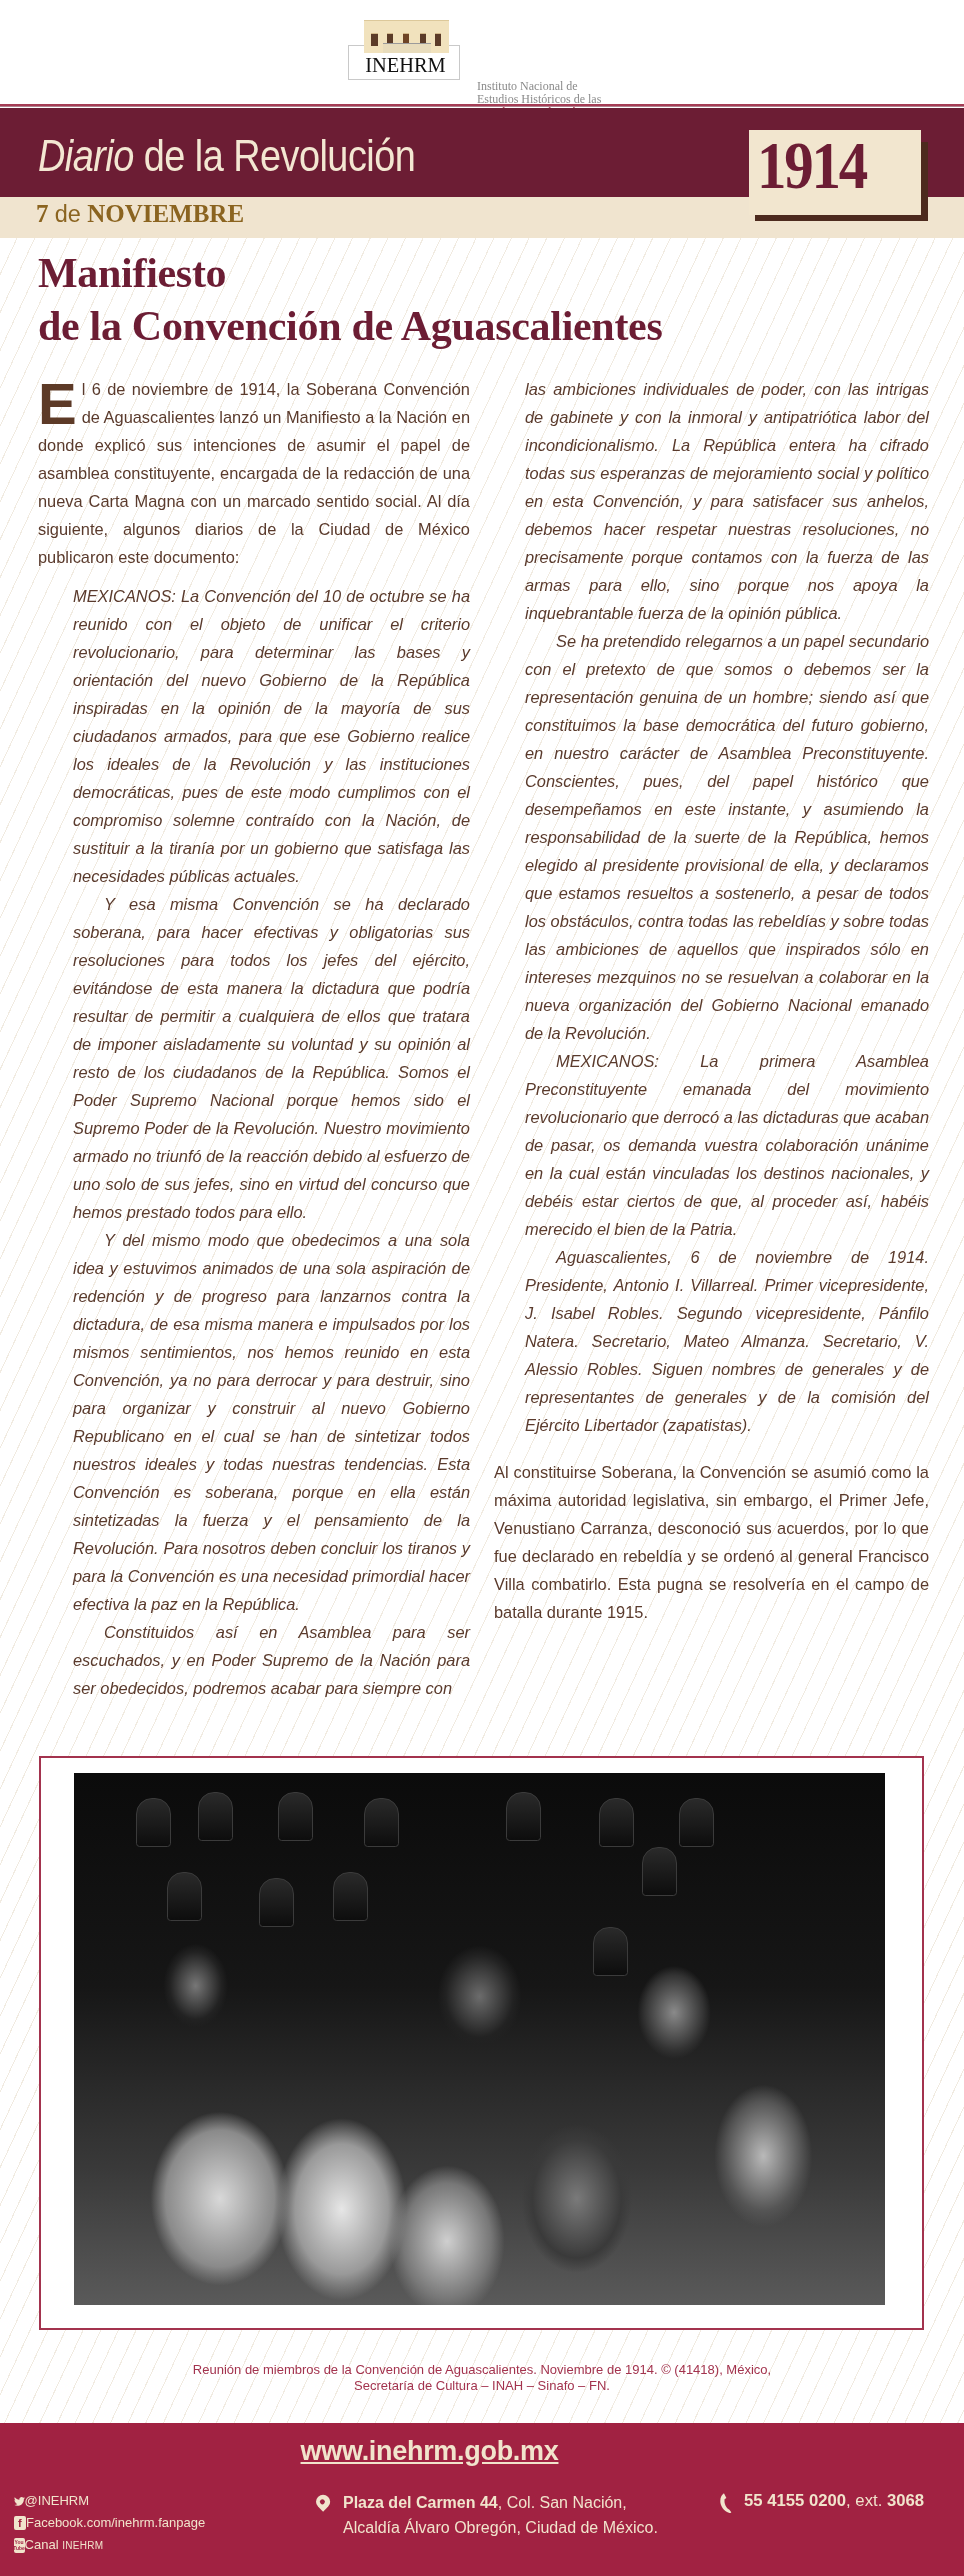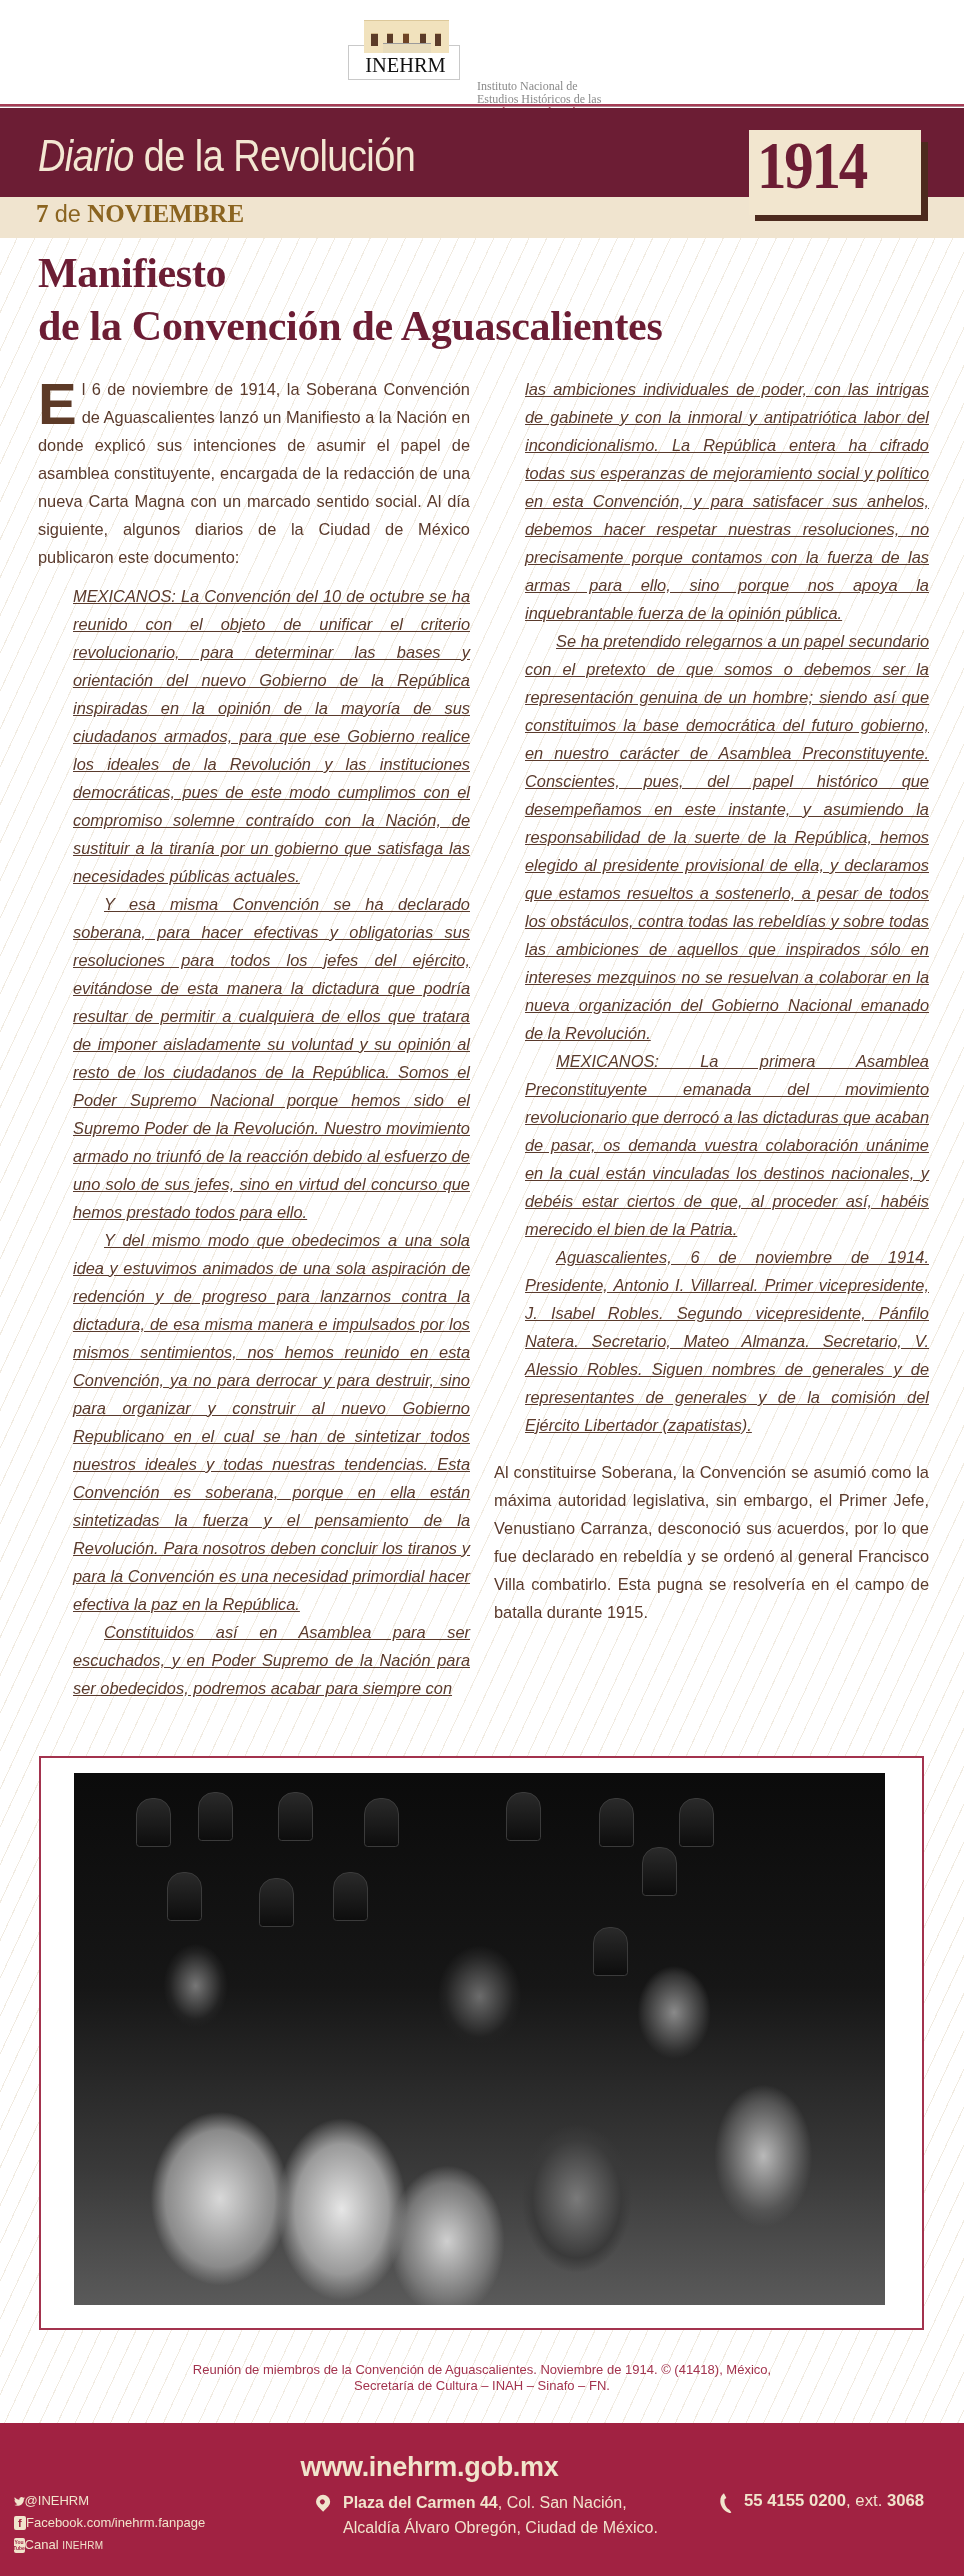--- a/index.html
+++ b/index.html
@@ -75,21 +75,21 @@
   }
   
   .col { position: absolute; font-size: 16.4px; line-height: 28px; color: #5a3a2c; text-align: justify; }
   .col-left { left: 38px; top: 375px; width: 432px; }
   .col-right { left: 525px; top: 375px; width: 404px; }
   .intro { text-align: justify; font-family: "Liberation Sans Narrow", "Liberation Sans", sans-serif; }
   .dropcap {
     float: left; font-size: 58px; line-height: 49px; font-weight: bold; color: #5d3a27;
     margin: 3.7px 5px 0 0; font-family: "Liberation Sans Narrow", "Liberation Sans", sans-serif;
   }
-  .quote { font-style: italic; margin-top: 11px; padding-left: 35px; text-decoration: underline; }
+  .quote { font-style: italic; margin-top: 11px; padding-left: 35px; }
   .quote p { text-indent: 0; }
   .quote p + p { text-indent: 31px; }
   .col-right .quote { padding-left: 0; margin-top: 0; }
   .col-right .quote p:first-child { text-indent: 0; }
   .outro { margin-top: 18.5px; margin-left: -31px; width: 435px; }
   
   .photo-frame {
     position: absolute; left: 39px; top: 1756px; width: 885px; height: 574px;
     border: 2.5px solid #a3334e; background: #ffffff;
   }
@@ -111,22 +111,22 @@
     background: linear-gradient(180deg, #2a2a2a, #0d0d0d); border: 1.2px solid #3b3b3b;
   }
   .caption {
     position: absolute; left: 124px; top: 2362px; width: 716px; text-align: center;
     font-size: 13px; line-height: 16px; color: #a3334e;
     font-family: "Liberation Sans Narrow", "Liberation Sans", sans-serif;
   }
   
   .footer { position: absolute; left: 0; top: 2423px; width: 965px; height: 153px; background: #a12242; color: #f1e4cc; }
   .footer-url {
-    position: absolute; left: 0; top: 29px; width: 859px; text-align: center;
-    font-size: 27px; font-weight: bold; letter-spacing: -0.3px;
+    position: absolute; left: 0; top: 13px; width: 859px; text-align: center;
+    font-size: 27px; font-weight: bold; letter-spacing: -0.3px; text-decoration: underline;
   }
   .social { position: absolute; left: 13.6px; top: 67px; font-size: 13px; line-height: 22px; }
   .social-row { display: flex; align-items: center; gap: 0; }
   .sicon { width: 11px; height: 13.6px; display: inline-flex; align-items: center; justify-content: center; }
   .fb { background: #f1e4cc; color: #a12242; border-radius: 1.9px; font-weight: bold; font-size: 11px; width: 12.4px; height: 13.6px; }
   .yt { font-size: 5px; line-height: 5.6px; background: #f1e4cc; color: #a12242; border-radius: 1.9px; text-align: center; width: 11px; height: 15px; flex-direction: column; font-weight: bold; }
   .smallcaps { font-size: 10px; letter-spacing: 0.3px; }
   .pin {
     position: absolute; left: 316px; top: 72px; width: 13.6px; height: 13.6px; border-radius: 50% 50% 50% 0;
     transform: rotate(-45deg); background: #f1e4cc;

